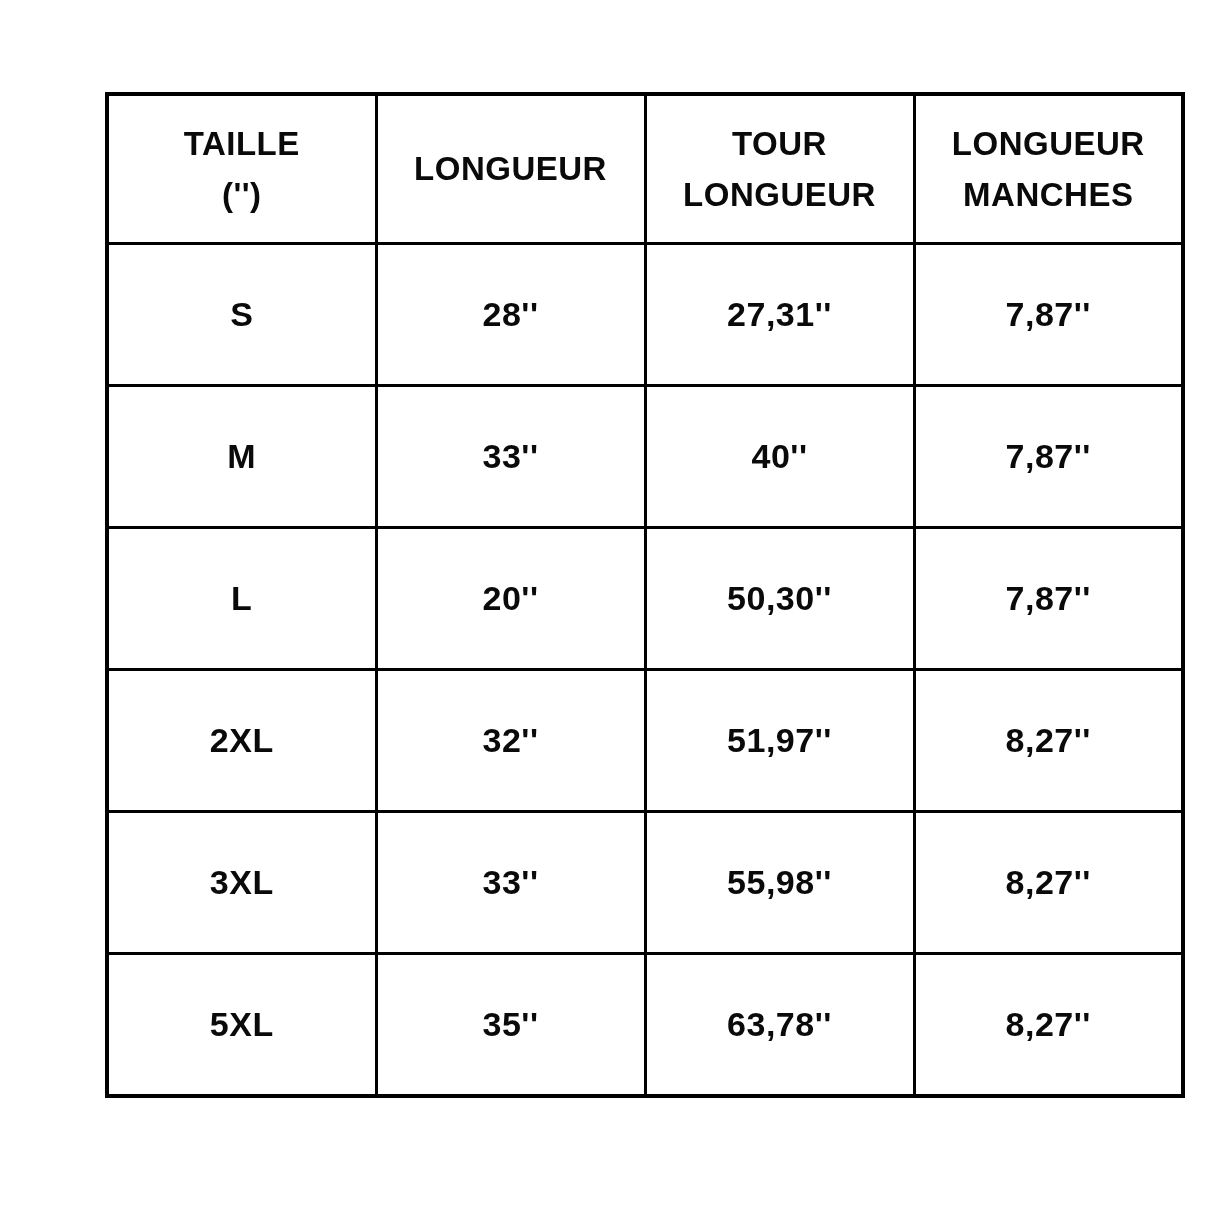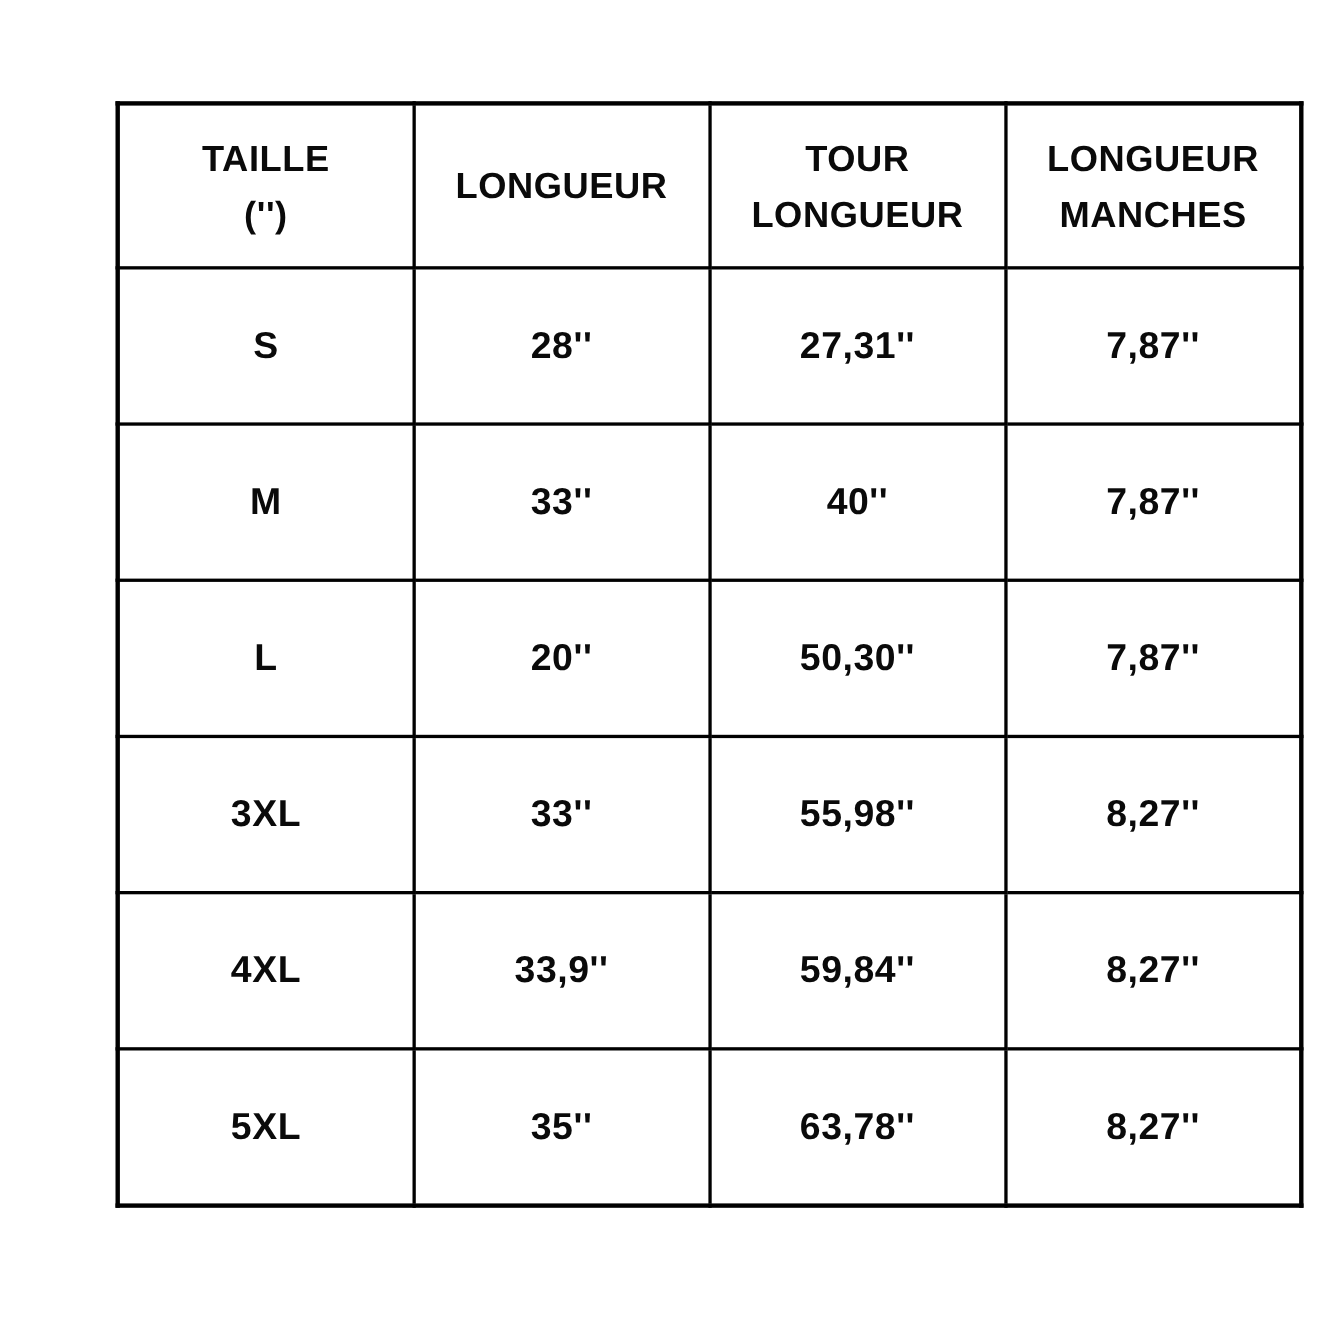--- a/index.html
+++ b/index.html
@@ -90,29 +90,29 @@
         <td>40''</td>
         <td>7,87''</td>
       </tr>
       <tr>
         <td>L</td>
         <td>20''</td>
         <td>50,30''</td>
         <td>7,87''</td>
       </tr>
       <tr>
+        <td>2XL</td>
+        <td>32''</td>
+        <td>51,97''</td>
+        <td>8,27''</td>
+      </tr>
+      <tr>
         <td>3XL</td>
         <td>33''</td>
         <td>55,98''</td>
-        <td>8,27''</td>
-      </tr>
-      <tr>
-        <td>4XL</td>
-        <td>33,9''</td>
-        <td>59,84''</td>
         <td>8,27''</td>
       </tr>
       <tr>
         <td>5XL</td>
         <td>35''</td>
         <td>63,78''</td>
         <td>8,27''</td>
       </tr>
     </tbody>
   </table>

